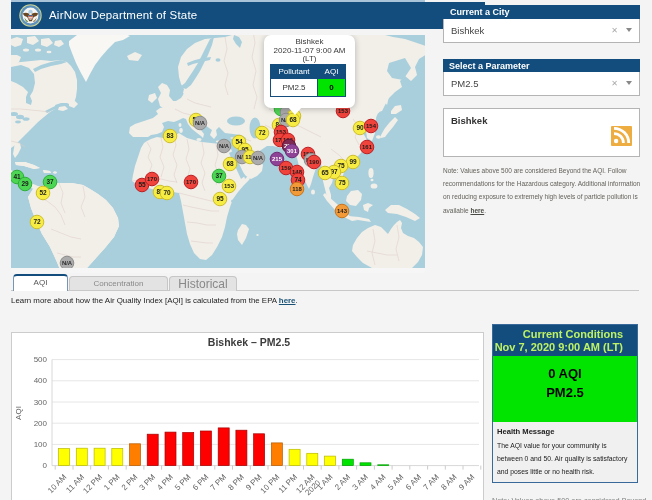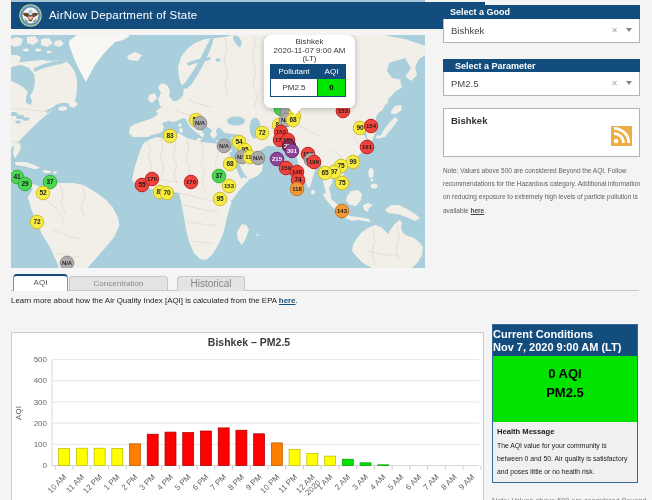--- a/index.html
+++ b/index.html
@@ -259,21 +259,21 @@
           <td style="border:1px solid #124d7d;height:18px;color:#333">PM2.5</td>
 <td style="border:1px solid #124d7d;background:#00e400;font-weight:bold">0</td>
         </tr>
 </tbody>
     </table>
 </div>
 
 <div class="abs" style="left:11px;top:290px;width:628px;height:1px;background:#c8c8c8"></div>
 <div class="abs" style="left:13px;top:274px;width:55px;height:17px;background:#fff;border:1px solid #7596b5;border-top:2px solid #124d7d;border-bottom:none;border-radius:4px 4px 0 0;font-size:8px;color:#555;text-align:center;line-height:14px;z-index:2">AQI</div>
 <div class="abs" style="left:69px;top:276px;width:99px;height:14px;background:#e3e3e3;border:1px solid #c6c6c6;border-bottom:none;border-radius:4px 4px 0 0;font-size:8px;color:#888;text-align:center;line-height:14px">Concentration</div>
-<div class="abs" style="left:177px;top:276px;width:68px;height:15px;background:#e3e3e3;border:1px solid #c6c6c6;border-bottom:none;border-radius:4px 4px 0 0;font-size:10px;color:#888;text-align:center;line-height:14px">Historical</div>
+<div class="abs" style="left:169px;top:276px;width:68px;height:15px;background:#e3e3e3;border:1px solid #c6c6c6;border-bottom:none;border-radius:4px 4px 0 0;font-size:12px;color:#888;text-align:center;line-height:14px">Historical</div>
 
 <div class="abs" style="left:11px;top:296px;font-size:7.9px;color:#222">Learn more about how the Air Quality Index [AQI] is calculated from the EPA <a style="color:#1a5276;font-weight:bold;text-decoration:underline">here</a>.</div>
 
 <div class="abs" style="left:11px;top:332px;width:473px;height:180px;border:1px solid #ccc;background:#fff">
 <svg width="471" height="166" viewBox="0 0 471 166" font-family="Liberation Sans, sans-serif">
       <line x1="40.0" y1="132.6" x2="467.0" y2="132.6" stroke="#d8d8d8" stroke-width="1"></line>
       <text x="35.0" y="135.1" font-size="8" fill="#666" text-anchor="end">0</text>
       <line x1="40.0" y1="111.4" x2="467.0" y2="111.4" stroke="#e6e6e6" stroke-width="1"></line>
       <text x="35.0" y="113.9" font-size="8" fill="#666" text-anchor="end">100</text>
       <line x1="40.0" y1="90.2" x2="467.0" y2="90.2" stroke="#e6e6e6" stroke-width="1"></line>
@@ -351,43 +351,43 @@
       <rect x="365.7" y="131.8" width="11" height="0.8" fill="#00e400" stroke="#00a000" stroke-width="0.7"></rect>
       <text transform="rotate(-45 374.2 144.6)" x="374.2" y="144.6" font-size="8" fill="#666" text-anchor="end">4 AM</text>
       <text transform="rotate(-45 392.0 144.6)" x="392.0" y="144.6" font-size="8" fill="#666" text-anchor="end">5 AM</text>
       <text transform="rotate(-45 409.7 144.6)" x="409.7" y="144.6" font-size="8" fill="#666" text-anchor="end">6 AM</text>
       <text transform="rotate(-45 427.4 144.6)" x="427.4" y="144.6" font-size="8" fill="#666" text-anchor="end">7 AM</text>
       <text transform="rotate(-45 445.2 144.6)" x="445.2" y="144.6" font-size="8" fill="#666" text-anchor="end">8 AM</text>
       <text transform="rotate(-45 462.9 144.6)" x="462.9" y="144.6" font-size="8" fill="#666" text-anchor="end">9 AM</text>
     </svg>
 </div>
 
-<div class="abs" style="left:443px;top:5px;width:197px;height:13.5px;background:#124d7d;color:#fff;font-size:9px;font-weight:bold;padding:2px 0 0 7px">Select a Good</div>
+<div class="abs" style="left:443px;top:5px;width:197px;height:13.5px;background:#124d7d;color:#fff;font-size:9px;font-weight:bold;padding:2px 0 0 7px">Current a City</div>
 <div class="abs" style="left:443px;top:18.5px;width:197px;height:24px;background:#fff;border:1px solid #b4b4b4;border-top:none;font-size:9.5px;color:#444;padding:6px 0 0 7px">Bishkek
 <span style="position:absolute;right:21px;top:7px;color:#aaa;font-size:8px">✕</span>
 <span style="position:absolute;right:7px;top:9px;width:0;height:0;border-left:3.5px solid transparent;border-right:3.5px solid transparent;border-top:4.5px solid #888"></span>
 </div>
-<div class="abs" style="left:443px;top:58.5px;width:197px;height:13.5px;background:#124d7d;color:#fff;font-size:9px;font-weight:bold;padding:2px 0 0 12px">Select a Parameter</div>
+<div class="abs" style="left:443px;top:58.5px;width:197px;height:13.5px;background:#124d7d;color:#fff;font-size:9px;font-weight:bold;padding:2px 0 0 6px">Select a Parameter</div>
 <div class="abs" style="left:443px;top:72px;width:197px;height:24px;background:#fff;border:1px solid #b4b4b4;border-top:none;font-size:9.5px;color:#444;padding:6px 0 0 7px">PM2.5
 <span style="position:absolute;right:21px;top:7px;color:#aaa;font-size:8px">✕</span>
 <span style="position:absolute;right:7px;top:9px;width:0;height:0;border-left:3.5px solid transparent;border-right:3.5px solid transparent;border-top:4.5px solid #888"></span>
 </div>
 <div class="abs" style="left:443px;top:108px;width:197px;height:49px;background:#fff;border:1px solid #b4b4b4">
 <div style="position:absolute;left:7px;top:6px;font-size:9.5px;font-weight:bold;color:#333">Bishkek</div>
 <svg width="21" height="20" viewBox="0 0 21 20" style="position:absolute;right:7px;bottom:10px">
 <rect x="0" y="0" width="21" height="20" rx="1" fill="#eead41"></rect>
 <circle cx="5.1" cy="15" r="2.2" fill="#fff"></circle>
 <path d="M3,7.6 a9.4,9.4 0 0 1 9.4,9.4" fill="none" stroke="#fff" stroke-width="2.8"></path>
 <path d="M3,2.3 a14.7,14.7 0 0 1 14.7,14.7" fill="none" stroke="#fff" stroke-width="2.8"></path>
 </svg>
 </div>
 <div class="abs" style="left:443px;top:164px;width:212px;font-size:6.5px;color:#615f58;line-height:13.2px">Note: Values above 500 are considered Beyond the AQI. Follow<br>recommendations for the Hazardous category. Additional information<br>on reducing exposure to extremely high levels of particle pollution is<br>available <a style="color:#4a4a44;font-weight:bold;text-decoration:underline">here</a>.</div>
 
 <div class="abs" style="left:492px;top:324px;width:146px;border:1px solid #39689a">
-<div style="background:#124d7d;color:#ffffff;text-align:left;padding:3px 4px 3px 0">
+<div style="background:#124d7d;color:#bef264;text-align:right;padding:3px 14px 3px 0">
 <div style="font-size:11px;font-weight:bold">Current Conditions</div>
 <div style="font-size:11px;font-weight:bold;margin-top:1px">Nov 7, 2020 9:00 AM (LT)</div>
 </div>
 <div style="background:#00e400;color:#000;text-align:center;height:66px;padding-top:10px">
 <div style="font-size:13px;font-weight:bold">0 AQI</div>
 <div style="font-size:13px;font-weight:bold;margin-top:3.5px">PM2.5</div>
 </div>
 <div style="background:#f0f0f0;height:60px;padding:5px 4px 0 4px;overflow:hidden">
 <div style="font-size:7.6px;font-weight:bold;color:#222;text-align:left">Health Message</div>
 <div style="font-size:6.8px;color:#222;line-height:13px;margin-top:3px;white-space:nowrap">The AQI value for your community is<br>between 0 and 50. Air quality is satisfactory<br>and poses little or no health risk.</div>

